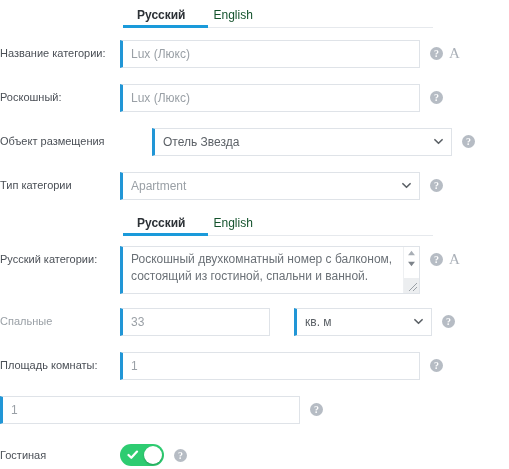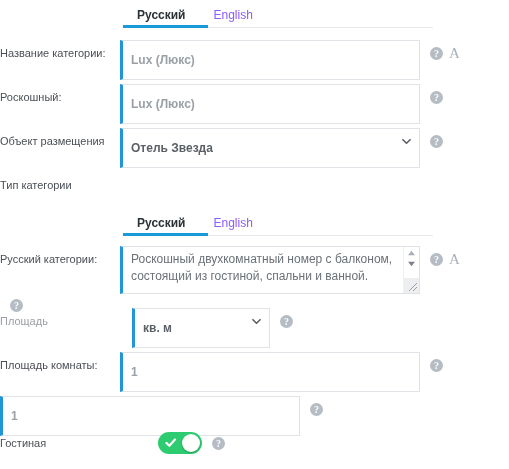--- a/index.html
+++ b/index.html
@@ -39,32 +39,31 @@
   .label-col.muted { color: #9aa0a6; }
   .field-col {
     flex: 1 1 auto;
     display: flex;
     align-items: flex-start;
   }
 
   
   .inp {
     box-sizing: border-box;
-    height: 40px;
+    height: 28px;
     background: #ffffff;
     border: 1px solid #dfe3e8;
     border-left: 3px solid #2196d6;
     font-family: "Liberation Sans", "DejaVu Sans", sans-serif;
     font-size: 12px;
     color: #9aa0a6;
     padding: 0 8px;
     line-height: 24px;
     outline: none;
     display: block;
-    font-weight: bold;
   }
   .inp::placeholder { color: #9aa0a6; opacity: 1; }
   .inp.wide { width: 300px; }
 
   
   .sel-wrap {
     position: relative;
     display: inline-block;
   }
   .sel-wrap .inp { padding-right: 26px; }
@@ -95,21 +94,21 @@
     font-size: 12px;
     padding: 0 14px 6px 14px;
     cursor: pointer;
     line-height: 14px;
     margin-top: 40px;
   }
   .tab.active {
     color: #2c3136;
     font-weight: bold;
   }
-  .tab.inactive { color: #8b5cf6; }
+  .tab.inactive { color: #14532d; }
   .tabs-base {
     position: absolute;
     left: 0; right: 0; bottom: 0;
     height: 1px;
     background: #e6e9ed;
   }
   .tabs-underline {
     position: absolute;
     left: 0;
     bottom: 0;
@@ -257,40 +256,48 @@
 <div class="row" style="top:84px;">
   <div class="label-col">Роскошный:</div>
   <div class="field-col">
     <input class="inp wide" type="text" value="Lux (Люкс)" style="">
     <div class="icons">
       <span class="help-ico">?</span>
     </div>
   </div>
 </div>
 
-<div class="row" style="top:128px;">
+<div class="row" style="top:128px;gap:32px;">
   <div class="label-col">Объект размещения</div>
   <div class="field-col">
     <div class="sel-wrap">
       <input class="inp wide" type="text" readonly="" style="color: rgb(91, 96, 102);" value="Отель Звезда">
       <span class="chev">
         <svg width="9" height="9" viewBox="0 0 10 10">
             <path d="M1 3 L5 7 L9 3" fill="none" stroke="#5b6066" stroke-width="1.8" stroke-linecap="round" stroke-linejoin="round"></path>
           </svg>
       </span>
     </div>
     <div class="icons">
       <span class="help-ico">?</span>
     </div>
   </div>
 </div>
 
-<div class="row" style="top:172px;flex-direction:column;">
+<div class="row" style="top:172px;">
   <div class="label-col">Тип категории</div>
   <div class="field-col">
+    <div class="sel-wrap">
+      <input class="inp wide" type="text" readonly="" value="Apartment" style="">
+      <span class="chev">
+        <svg width="9" height="9" viewBox="0 0 10 10">
+            <path d="M1 3 L5 7 L9 3" fill="none" stroke="#5b6066" stroke-width="1.8" stroke-linecap="round" stroke-linejoin="round"></path>
+          </svg>
+      </span>
+    </div>
     <div class="icons">
       <span class="help-ico">?</span>
     </div>
   </div>
 </div>
 
 <div class="tabs" style="top:212px;">
   <div class="tabs-strip">
     <div class="tab active">Русский</div>
     <div class="tab inactive">English</div>
@@ -323,23 +330,24 @@
       </div>
     </div>
     <div class="icons">
       <span class="help-ico">?</span>
       <span class="tr-ico">A</span>
     </div>
   </div>
 </div>
 
 <div class="row" style="top:308px;">
-  <div class="label-col muted">Площадь</div>
-  <div class="field-col">
-    <div class="sel-wrap" style="margin-left:12px;">
+  <div class="label-col muted">Спальные</div>
+  <div class="field-col">
+    <input class="inp" type="text" style="width: 150px;" value="33">
+    <div class="sel-wrap" style="margin-left:24px;">
       <input class="inp" type="text" readonly="" style="width: 138px; color: rgb(91, 96, 102);" value="кв. м">
       <span class="chev">
         <svg width="9" height="9" viewBox="0 0 10 10">
             <path d="M1 3 L5 7 L9 3" fill="none" stroke="#5b6066" stroke-width="1.8" stroke-linecap="round" stroke-linejoin="round"></path>
           </svg>
       </span>
     </div>
     <div class="icons">
       <span class="help-ico">?</span>
     </div>
@@ -358,21 +366,21 @@
 
 <div class="row" style="top:396px;">
   <div class="field-col">
     <input class="inp wide" type="text" value="1" style="">
     <div class="icons">
       <span class="help-ico">?</span>
     </div>
   </div>
 </div>
 
-<div class="row" style="top:432px;gap:38px;">
+<div class="row" style="top:444px;">
   <div class="label-col" style="line-height:22px;">Гостиная</div>
   <div class="field-col">
     <div class="toggle">
       <span class="check">
         <svg width="12" height="12" viewBox="0 0 12 12">
             <path d="M1.5 6 L4.3 8.8 L10 2.6" fill="none" stroke="#ffffff" stroke-width="2.2" stroke-linecap="round" stroke-linejoin="round"></path>
           </svg>
       </span>
       <span class="knob"></span>
     </div>

